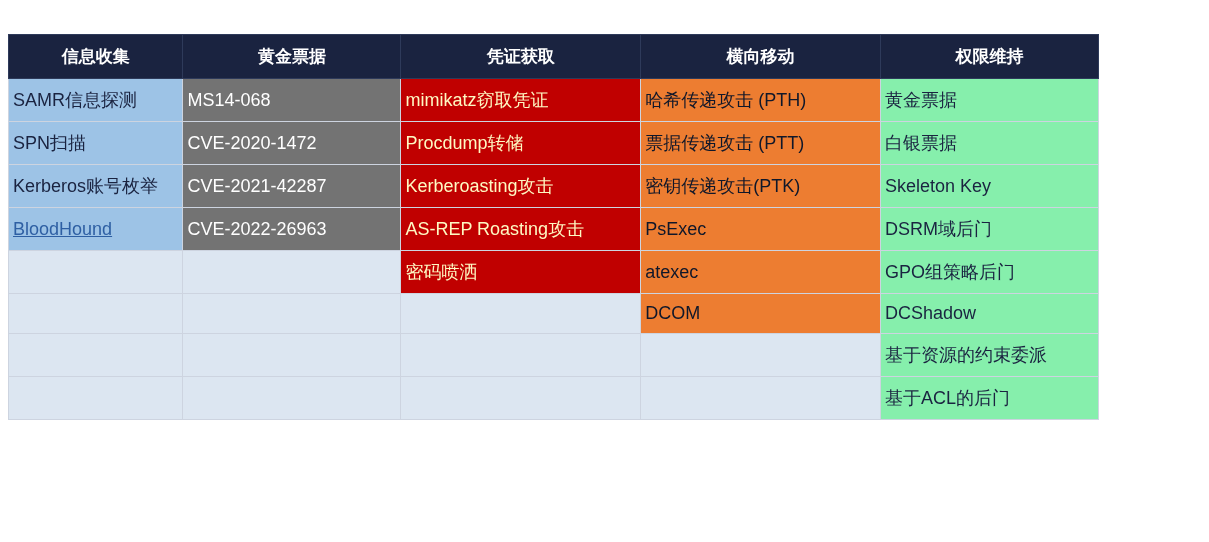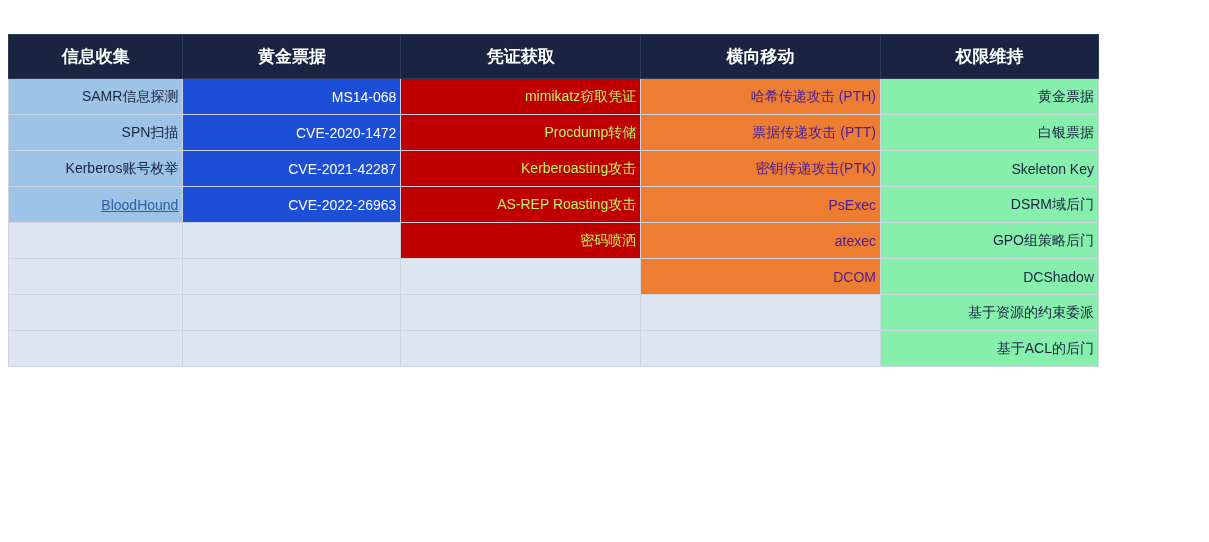--- a/index.html
+++ b/index.html
@@ -36,30 +36,30 @@
     thead th {
       background: #1a2340;
       color: #fff;
       font-size: 17px;
       font-weight: bold;
       padding: 10px 6px;
       text-align: center;
       border: 1px solid #2e3a5a;
     }
     tbody td {
-      text-align: right;
-      font-size: 14px;
-      padding: 2px 4px;
+      text-align: left;
+      font-size: 18px;
+      padding: 9px 4px;
       border: 1px solid #cdd4e0;
       height: 36px;
     }
     .cell-blue-light { background: #9dc3e6; color: #1a2340; }
-    .cell-green      { background: #1d4ed8; color: #fff; }
-    .cell-red-dark   { background: #c00000; color: #bef264; margin-top: 12px; }
-    .cell-orange     { background: #ed7d31; color: #4c1d95; }
+    .cell-green      { background: #737373; color: #fff; }
+    .cell-red-dark   { background: #c00000; color: #fef9c3; margin-top: 12px; }
+    .cell-orange     { background: #ed7d31; color: #0f172a; }
     .cell-empty      { background: #dce6f1; color: transparent; }
     .cell-white      { background: #86efac; color: #1a2340; }
     
     .cell-link       { background: #9dc3e6; color: #2e5fa3; text-decoration: underline; cursor: pointer; }
   </style>
 </head>
 <body>
 
 <div class="container">
   <div class="main-title"></div>

